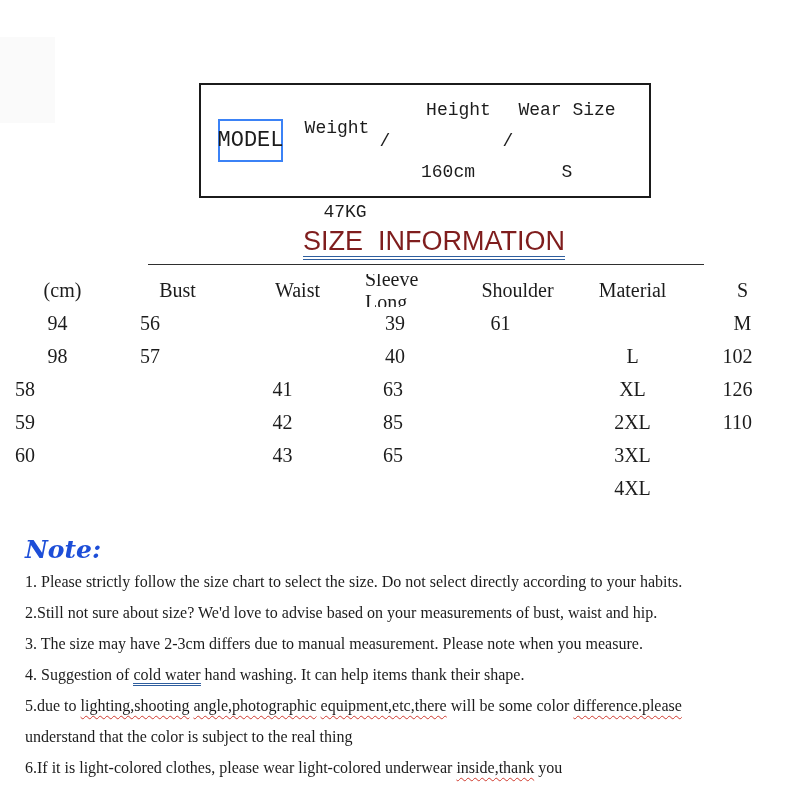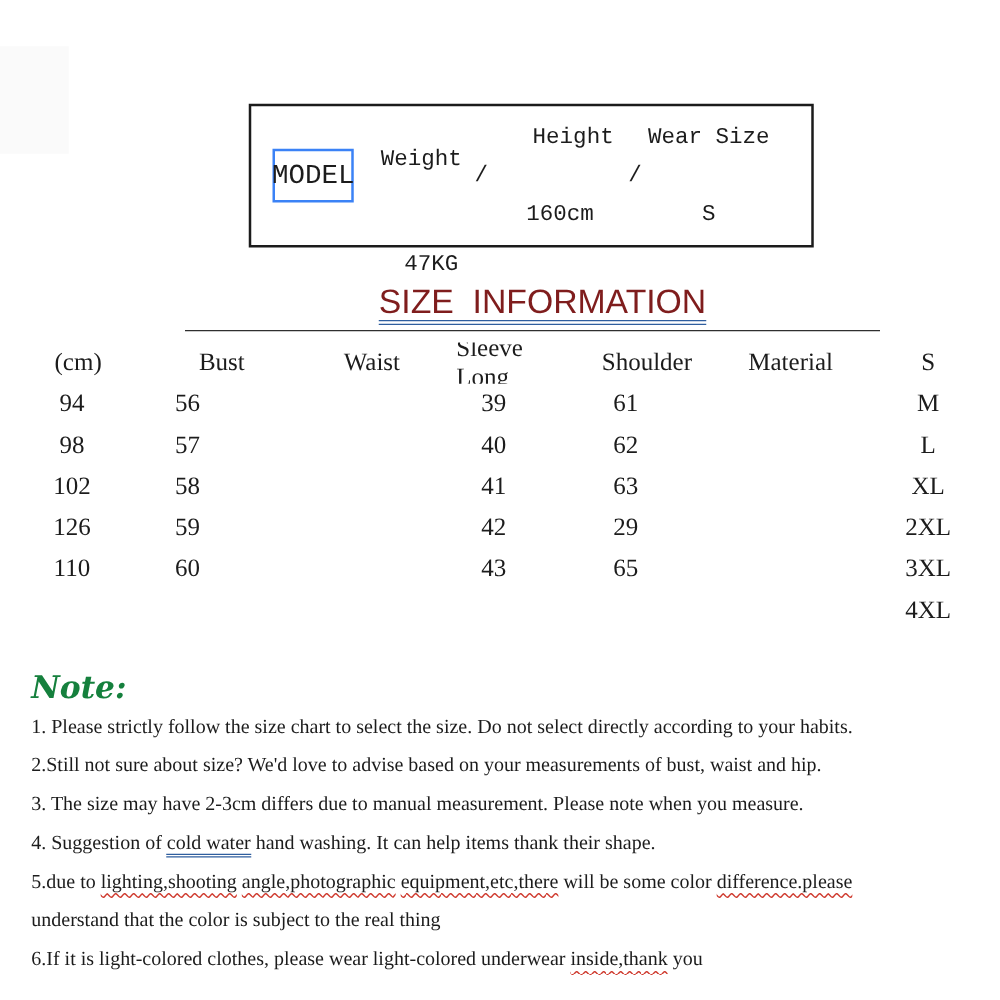--- a/index.html
+++ b/index.html
@@ -40,21 +40,21 @@
     grid-auto-rows:33px;font-size:20px;
   }
   .cell{display:flex;align-items:center;justify-content:center;overflow:hidden;}
   .cell.v-bust{padding-right:10px;}
   .cell.v-sleeve{justify-content:flex-start;padding-left:15px;}
   .cell.v-shoulder{padding-right:30px;}
   .cell.v-length{padding-right:34px;}
 
   
   .note-title{
-    left:25px;top:536px;color:#15803d;
+    left:25px;top:536px;color:#1d4ed8;
     font-family:"DejaVu Serif",serif;font-style:italic;font-weight:bold;
     font-size:25px;line-height:28px;
   }
   .notes{left:25px;top:566px;width:780px;font-size:16px;}
   .note-line{height:31px;line-height:31px;white-space:nowrap;}
   .u-blue{border-bottom:3px double #2f5e9e;padding-bottom:0px;}
   .u-wavy{
     text-decoration-line:underline;text-decoration-style:wavy;
     text-decoration-color:#cf3a2e;text-decoration-thickness:1px;
     text-underline-offset:4px;
@@ -96,37 +96,36 @@
   <div class="cell"></div>
   <div class="cell v-shoulder">39</div>
   <div class="cell v-length">61</div>
   <div class="cell"></div>
 
   <div class="cell">M</div>
   <div class="cell v-bust">98</div>
   <div class="cell v-sleeve">57</div>
   <div class="cell"></div>
   <div class="cell v-shoulder">40</div>
-  <div class="cell v-length">62</div>
   <div class="cell"></div>
 
   <div class="cell">L</div>
   <div class="cell v-bust">102</div>
   <div class="cell v-sleeve">58</div>
   <div class="cell"></div>
   <div class="cell v-shoulder">41</div>
   <div class="cell v-length">63</div>
   <div class="cell"></div>
 
   <div class="cell">XL</div>
   <div class="cell v-bust">126</div>
   <div class="cell v-sleeve">59</div>
   <div class="cell"></div>
   <div class="cell v-shoulder">42</div>
-  <div class="cell v-length">29</div>
+  <div class="cell v-length">85</div>
   <div class="cell"></div>
 
   <div class="cell">2XL</div>
   <div class="cell v-bust">110</div>
   <div class="cell v-sleeve">60</div>
   <div class="cell"></div>
   <div class="cell v-shoulder">43</div>
   <div class="cell v-length">65</div>
   <div class="cell"></div>
 

